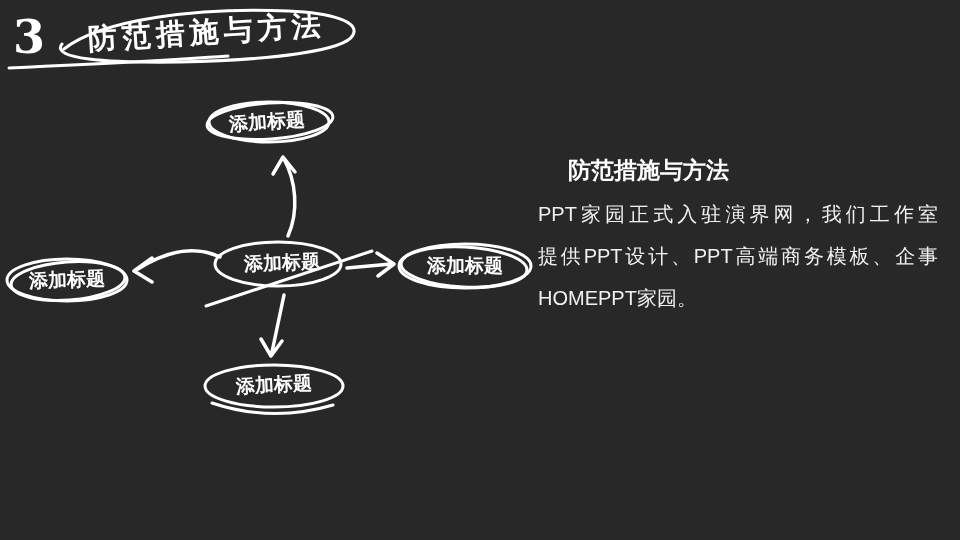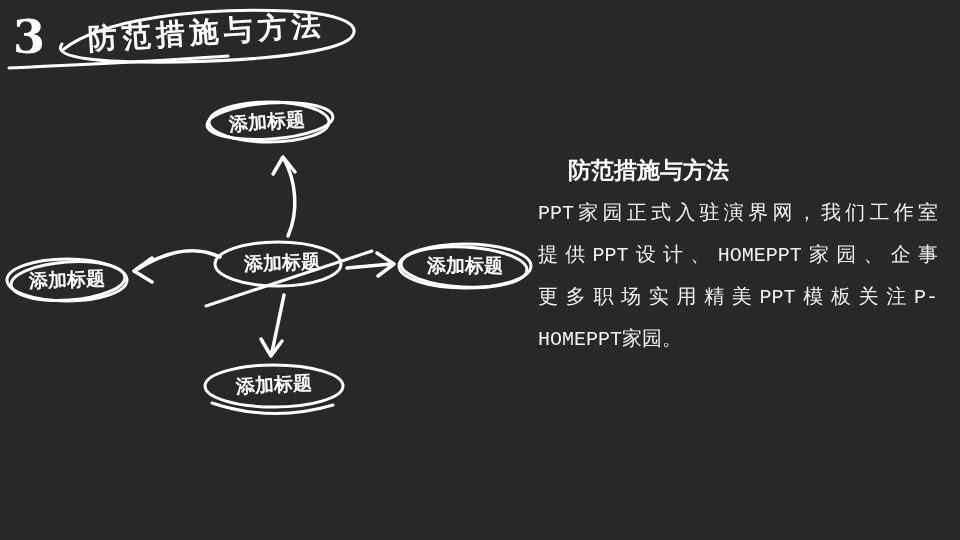--- a/index.html
+++ b/index.html
@@ -80,21 +80,20 @@
     color: #ffffff;
   }
   .content-line {
     font-size: 20px;
     line-height: 42px;
     height: 42px;
     color: #f1f1f1;
     text-align: justify;
     text-align-last: justify;
     overflow: hidden;
-    font-family: Liberation Mono, monospace;
   }
   .content-line.last {
     text-align: center;
     text-align-last: left;
   }
 </style>
 </head>
 <body>
 
 <div class="slide">
@@ -130,18 +129,17 @@
 
   <div class="node-label node-top">添加标题</div>
   <div class="node-label node-center">添加标题</div>
   <div class="node-label node-left">添加标题</div>
   <div class="node-label node-right">添加标题</div>
   <div class="node-label node-bottom">添加标题</div>
 
   <div class="content">
     <div class="content-heading">防范措施与方法</div>
     <div class="content-line">PPT家园正式入驻演界网，我们工作室</div>
-    <div class="content-line">提供PPT设计、HOMEPPT家园、企事</div>
-    <div class="content-line">更多职场实用精美PPT模板关注P-</div>
+    <div class="content-line">提供PPT设计、PPT高端商务模板、企事</div>
     <div class="content-line last">HOMEPPT家园。</div>
   </div>
 
 </div>
 
 </body></html>

